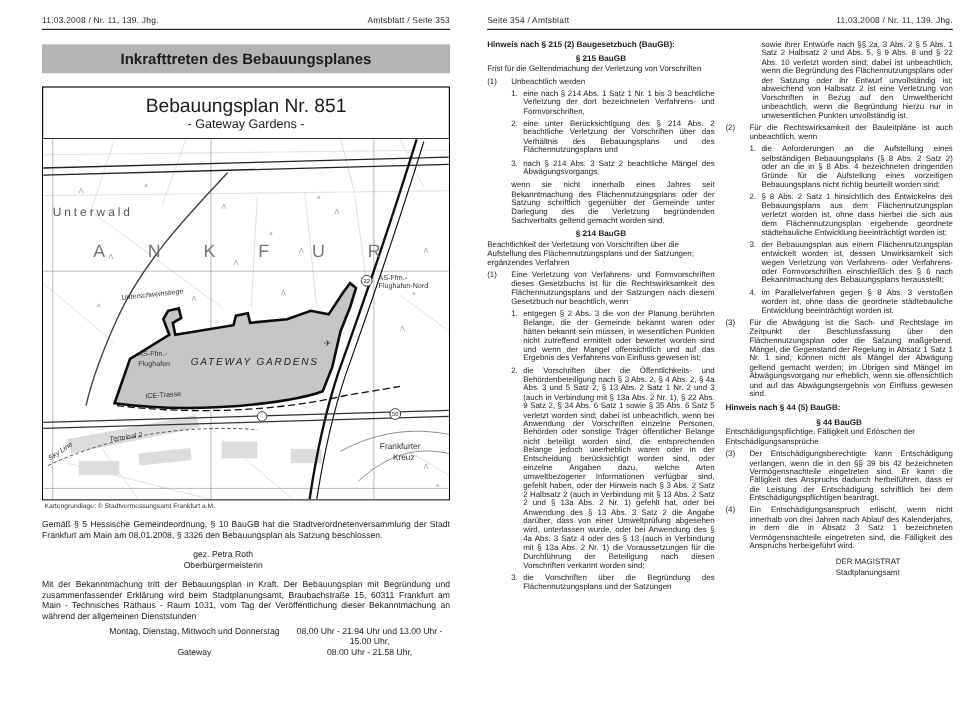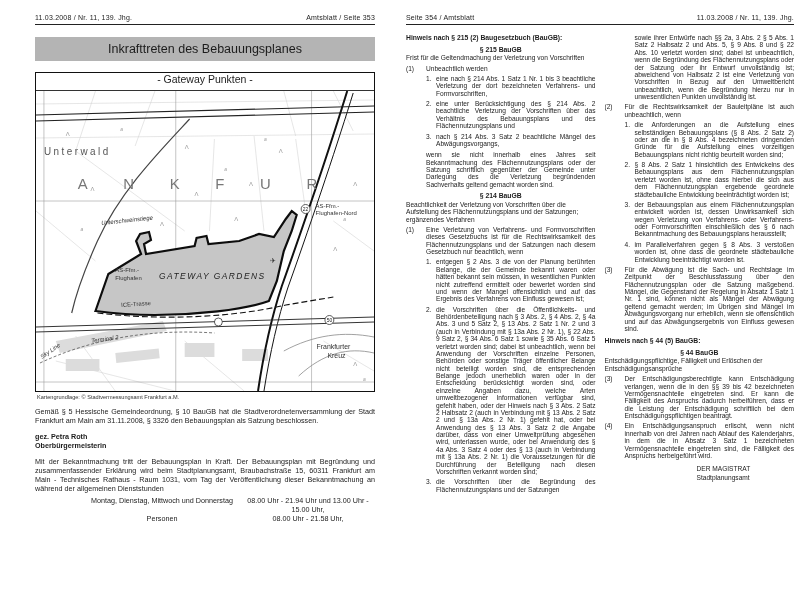--- a/index.html
+++ b/index.html
@@ -7,29 +7,29 @@
           font-family:"Liberation Sans",sans-serif;color:#1c1c1c;}
   .page{width:400px;height:600px;box-sizing:border-box;overflow:hidden;}
   .page-left{padding:14px 25px 0 35px;}
   .page-right{padding:14px 6px 0 6px;}
 
   .pg-header{display:flex;justify-content:space-between;font-size:7px;
              border-bottom:1px solid #222;padding-bottom:3px;letter-spacing:.2px;}
 
   
   .title-bar{margin-top:12px;background:#b4b4b4;text-align:center;
-             font-weight:normal;font-size:12.5px;padding:5px 0;}
+             font-weight:bold;font-size:12.5px;padding:5px 0;}
   .map-box{margin-top:11px;border:1.2px solid #111;}
   .map-title{ text-align:center;font-size:16px;font-weight:normal;padding-top:7px;line-height:1.15;}
   .map-subtitle{text-align:center;font-size:10.5px;padding-bottom:5px;border-bottom:1px solid #333;}
   .map-svg{display:block;width:100%;height:300px;background:#fff;}
   .map-caption{font-size:5.6px;color:#333;margin:2px 0 0 2px;}
 
   .body-text{font-size:7.2px;line-height:1.25;text-align:justify;margin:7px 0 0 0;}
-  .sig-block{font-size:7.2px;line-height:1.25;text-align:left;padding-right:38px;margin-top:7px;font-weight:bold;}
+  .sig-block{font-size:7.2px;line-height:1.25;text-align:center;padding-right:38px;margin-top:7px;}
   .sched{font-size:7.2px;line-height:1.25;margin-top:3px;}
   .sched-row{display:flex;padding-left:48px;text-align:center;}
   .sched-days{width:158px;flex:none;}
   .sched-hours{flex:1;}
 
   
   .cols{display:flex;gap:9px;margin-top:9px;}
   .col{flex:1;font-size:6.6px;line-height:1.12;overflow:hidden;height:556px;}
   .bhead{font-weight:bold;font-size:6.8px;margin:0 0 2px 0;}
   .law-title{text-align:center;font-weight:bold;font-size:6.8px;margin:4px 0 1px 0;}
@@ -62,21 +62,22 @@
 
   <div class="page page-left">
     <div class="pg-header">
       <span>11.03.2008 / Nr. 11, 139. Jhg.</span>
       <span>Amtsblatt / Seite 353</span>
     </div>
 
     <div class="title-bar">Inkrafttreten des Bebauungsplanes</div>
 
     <div class="map-box">
-      <div class="map-subtitle">- Gateway Punkten -</div>
+      <div class="map-title">Bebauungsplan Nr. 851</div>
+      <div class="map-subtitle">- Gateway Gardens -</div>
 
       <svg class="map-svg" viewBox="0 0 341 300" preserveAspectRatio="none">
 
         <g stroke="#d4d4d4" stroke-width="0.6" fill="none">
           <path d="M0,13 L341,9"></path>
             <path d="M0,47 L341,43"></path>
           <path d="M60,0 L40,60"></path>
             <path d="M120,0 L100,55"></path>
             <path d="M250,0 L262,45"></path>
           <path d="M300,0 L320,40"></path>
@@ -178,36 +179,36 @@
         <text class="t-sm" x="86" y="216" transform="rotate(-4 86 216)">ICE-Trasse</text>
         <text class="t-sm t-it" x="6" y="268" transform="rotate(-34 6 268)">Sky Line</text>
         <text class="t-sm t-it" x="56" y="252" transform="rotate(-8 56 252)">Terminal 2</text>
         <text class="t-sm" x="283" y="258" style="font-size:7px">Frankfurter</text>
         <text class="t-sm" x="294" y="267" style="font-size:7px">Kreuz</text>
         <text x="236" y="172" style="font-size:7px">✈</text>
       </svg>
     </div>
     <div class="map-caption">Kartengrundlage: © Stadtvermessungsamt Frankfurt a.M.</div>
 
-    <p class="body-text">Gemäß § 5 Hessische Gemeindeordnung, § 10 BauGB hat die Stadtverordnetenversammlung der Stadt Frankfurt am Main am 31.11.2008, § 3326 den Bebauungsplan als Satzung beschlossen.</p>
+    <p class="body-text">Gemäß § 5 Hessische Gemeindeordnung, § 10 BauGB hat die Stadtverordnetenversammlung der Stadt Frankfurt am Main am 08.01.2008, § 3326 den Bebauungsplan als Satzung beschlossen.</p>
 
     <div class="sig-block">
       <div>gez. Petra Roth</div>
       <div>Oberbürgermeisterin</div>
     </div>
 
     <p class="body-text">Mit der Bekanntmachung tritt der Bebauungsplan in Kraft. Der Bebauungsplan mit Begründung und zusammenfassender Erklärung wird beim Stadtplanungsamt, Braubachstraße 15, 60311 Frankfurt am Main - Technisches Rathaus - Raum 1031, vom Tag der Veröffentlichung dieser Bekanntmachung an während der allgemeinen Dienststunden</p>
 
     <div class="sched">
       <div class="sched-row">
         <span class="sched-days">Montag, Dienstag, Mittwoch und Donnerstag</span>
         <span class="sched-hours">08.00 Uhr - 21.94 Uhr und 13.00 Uhr - 15.00 Uhr,</span>
       </div>
       <div class="sched-row">
-        <span class="sched-days">Personen</span>
+        <span class="sched-days">Gateway</span>
         <span class="sched-hours">08.00 Uhr - 21.58 Uhr,</span>
       </div>
     </div>
 
   </div>
 
   <div class="page page-right">
     <div class="pg-header">
       <span>Seite 354 / Amtsblatt</span>
       <span>11.03.2008 / Nr. 11, 139. Jhg.</span>

